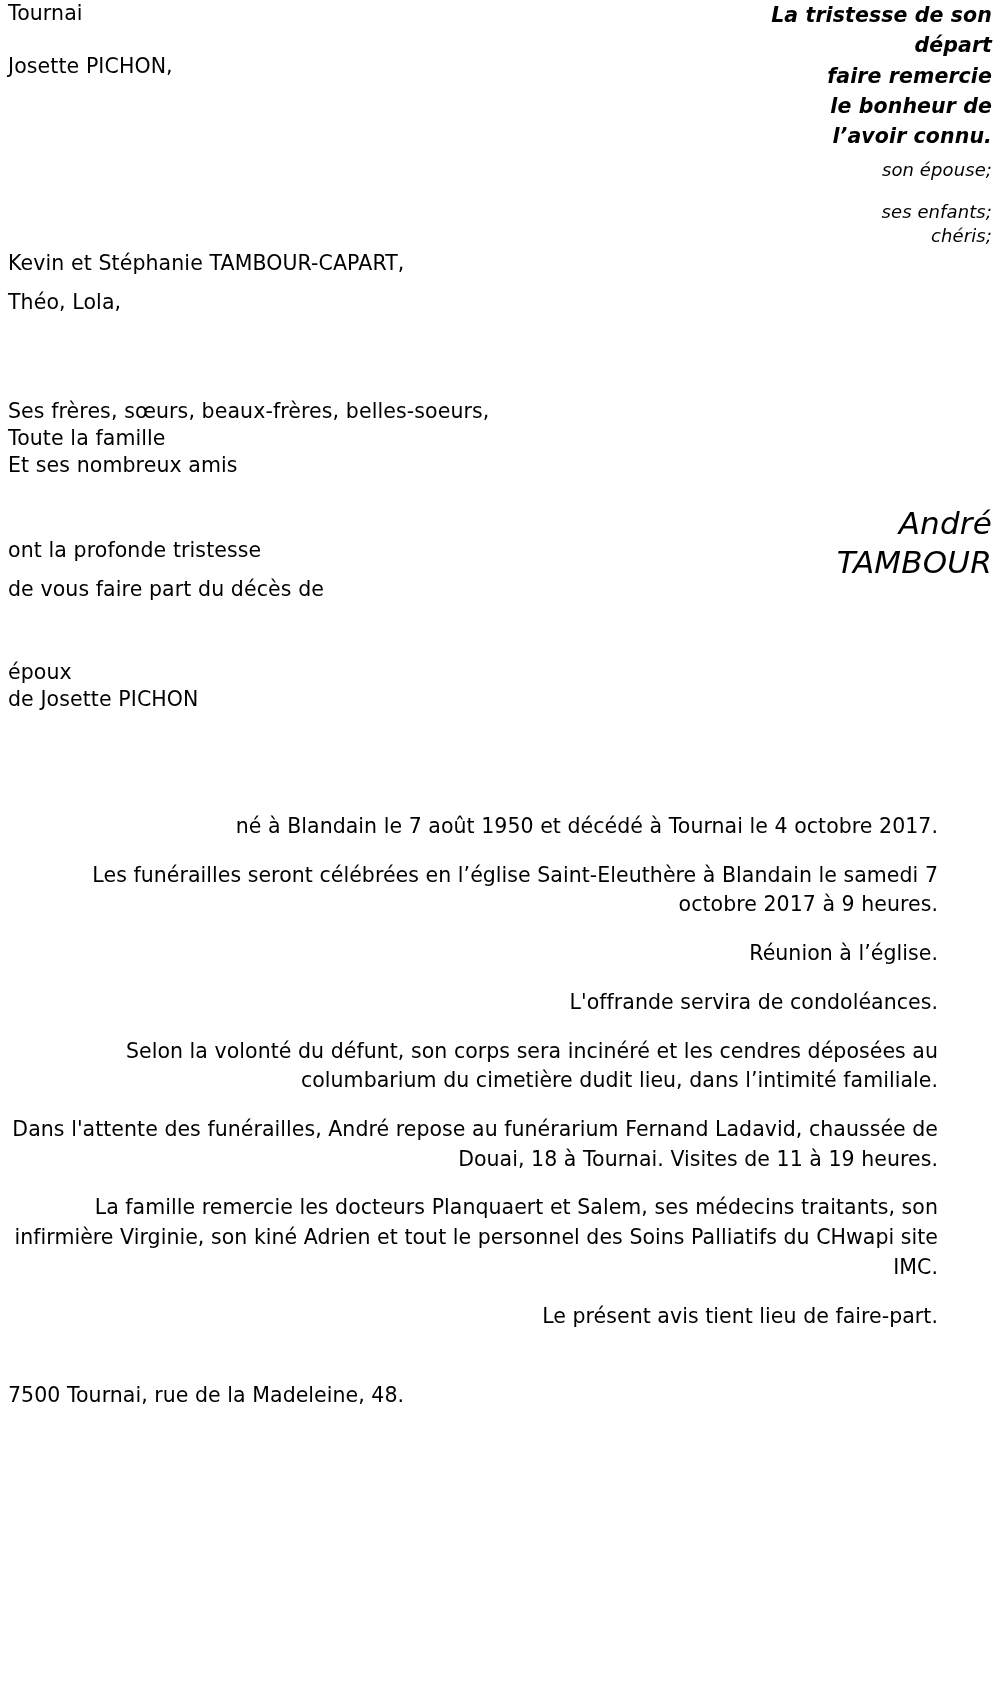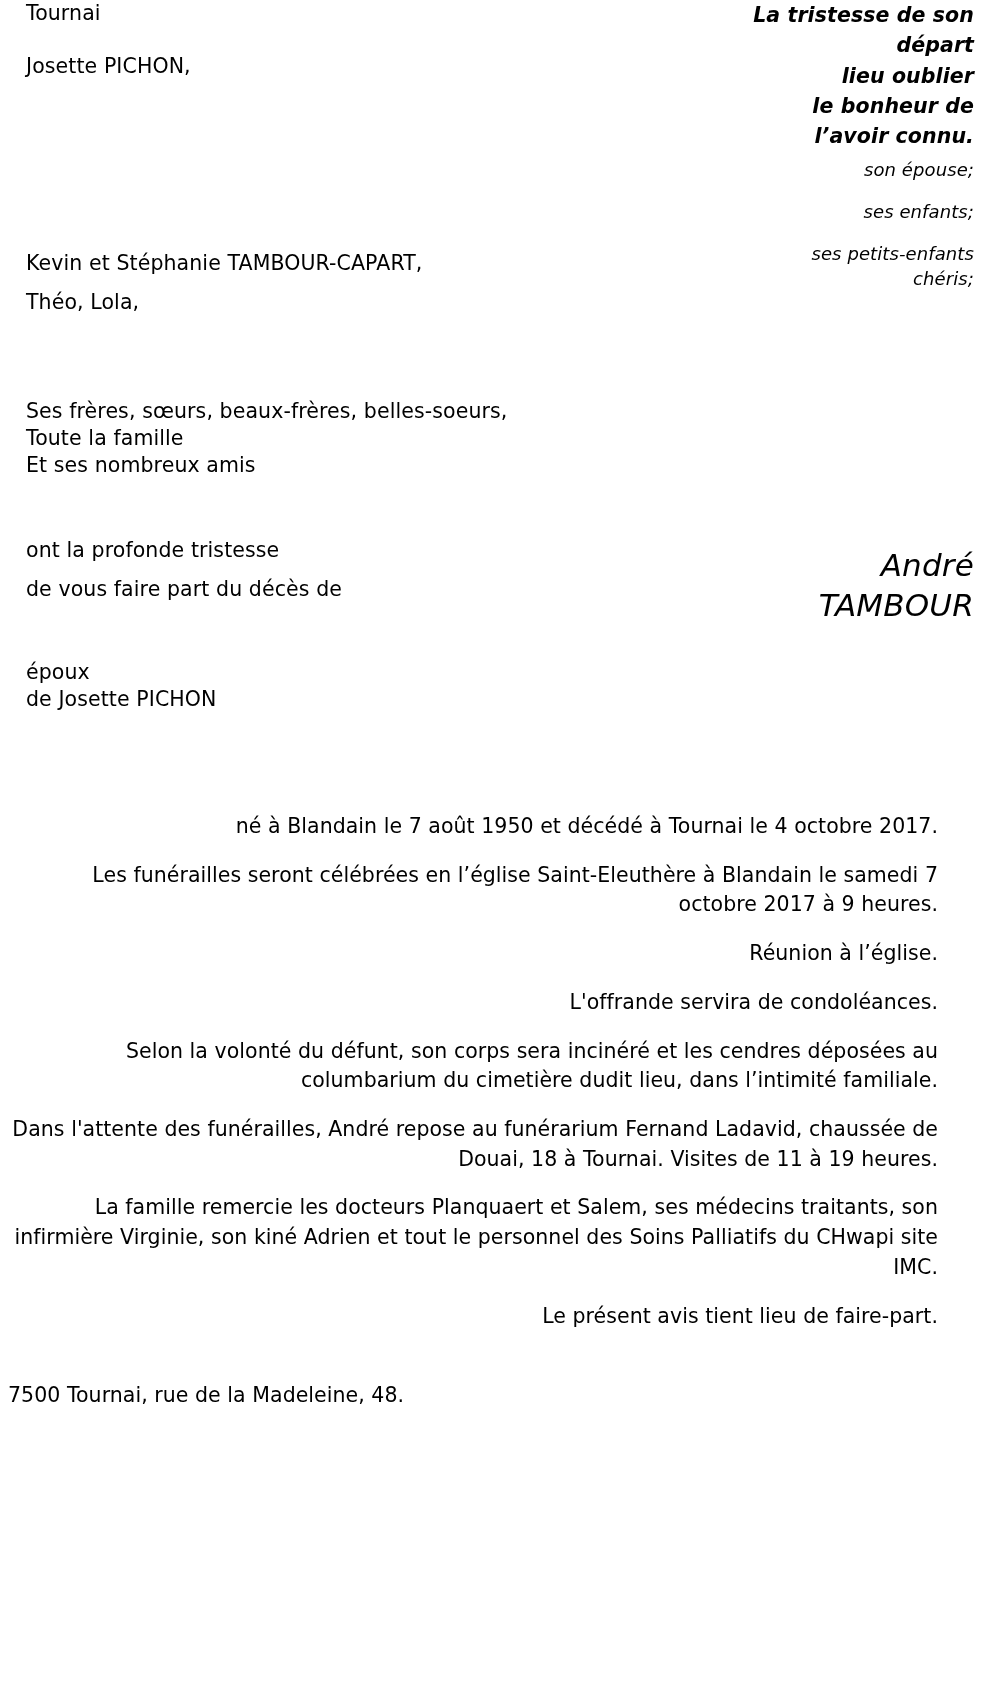--- a/index.html
+++ b/index.html
@@ -15,21 +15,21 @@
     font-family: "DejaVu Sans", "Liberation Sans", sans-serif;
     color: #000000;
     overflow: hidden;
   }
 
   .page {
     position: relative;
     width: 1000px;
     height: 1611px;
     box-sizing: border-box;
-    padding: 0 18px;
+    padding: 0 0;
   }
 
   
   .top-zone {
     position: relative;
     height: 690px;
   }
 
   .left-col {
     position: absolute;
@@ -147,29 +147,28 @@
       <div style="height:56px"></div>
 
       <div class="announce-line">époux</div>
       <div class="announce-line">de Josette PICHON</div>
     </div>
 
     <div class="right-col">
       <div class="quote">
         <div>La tristesse de son</div>
         <div>départ</div>
-        <div>lieu oublier</div>
+        <div>faire remercie</div>
         <div>le bonheur de</div>
         <div>l’avoir connu.</div>
       </div>
 
       <div class="relations">
         <div class="rel first">son épouse;</div>
         <div class="rel">ses enfants;</div>
-        <div class="rel">ses petits-enfants</div>
         <div class="rel tight">chéris;</div>
       </div>
 
       <div style="height:255px"></div>
 
       <div class="deceased">
         <div>André</div>
         <div>TAMBOUR</div>
       </div>
     </div>

